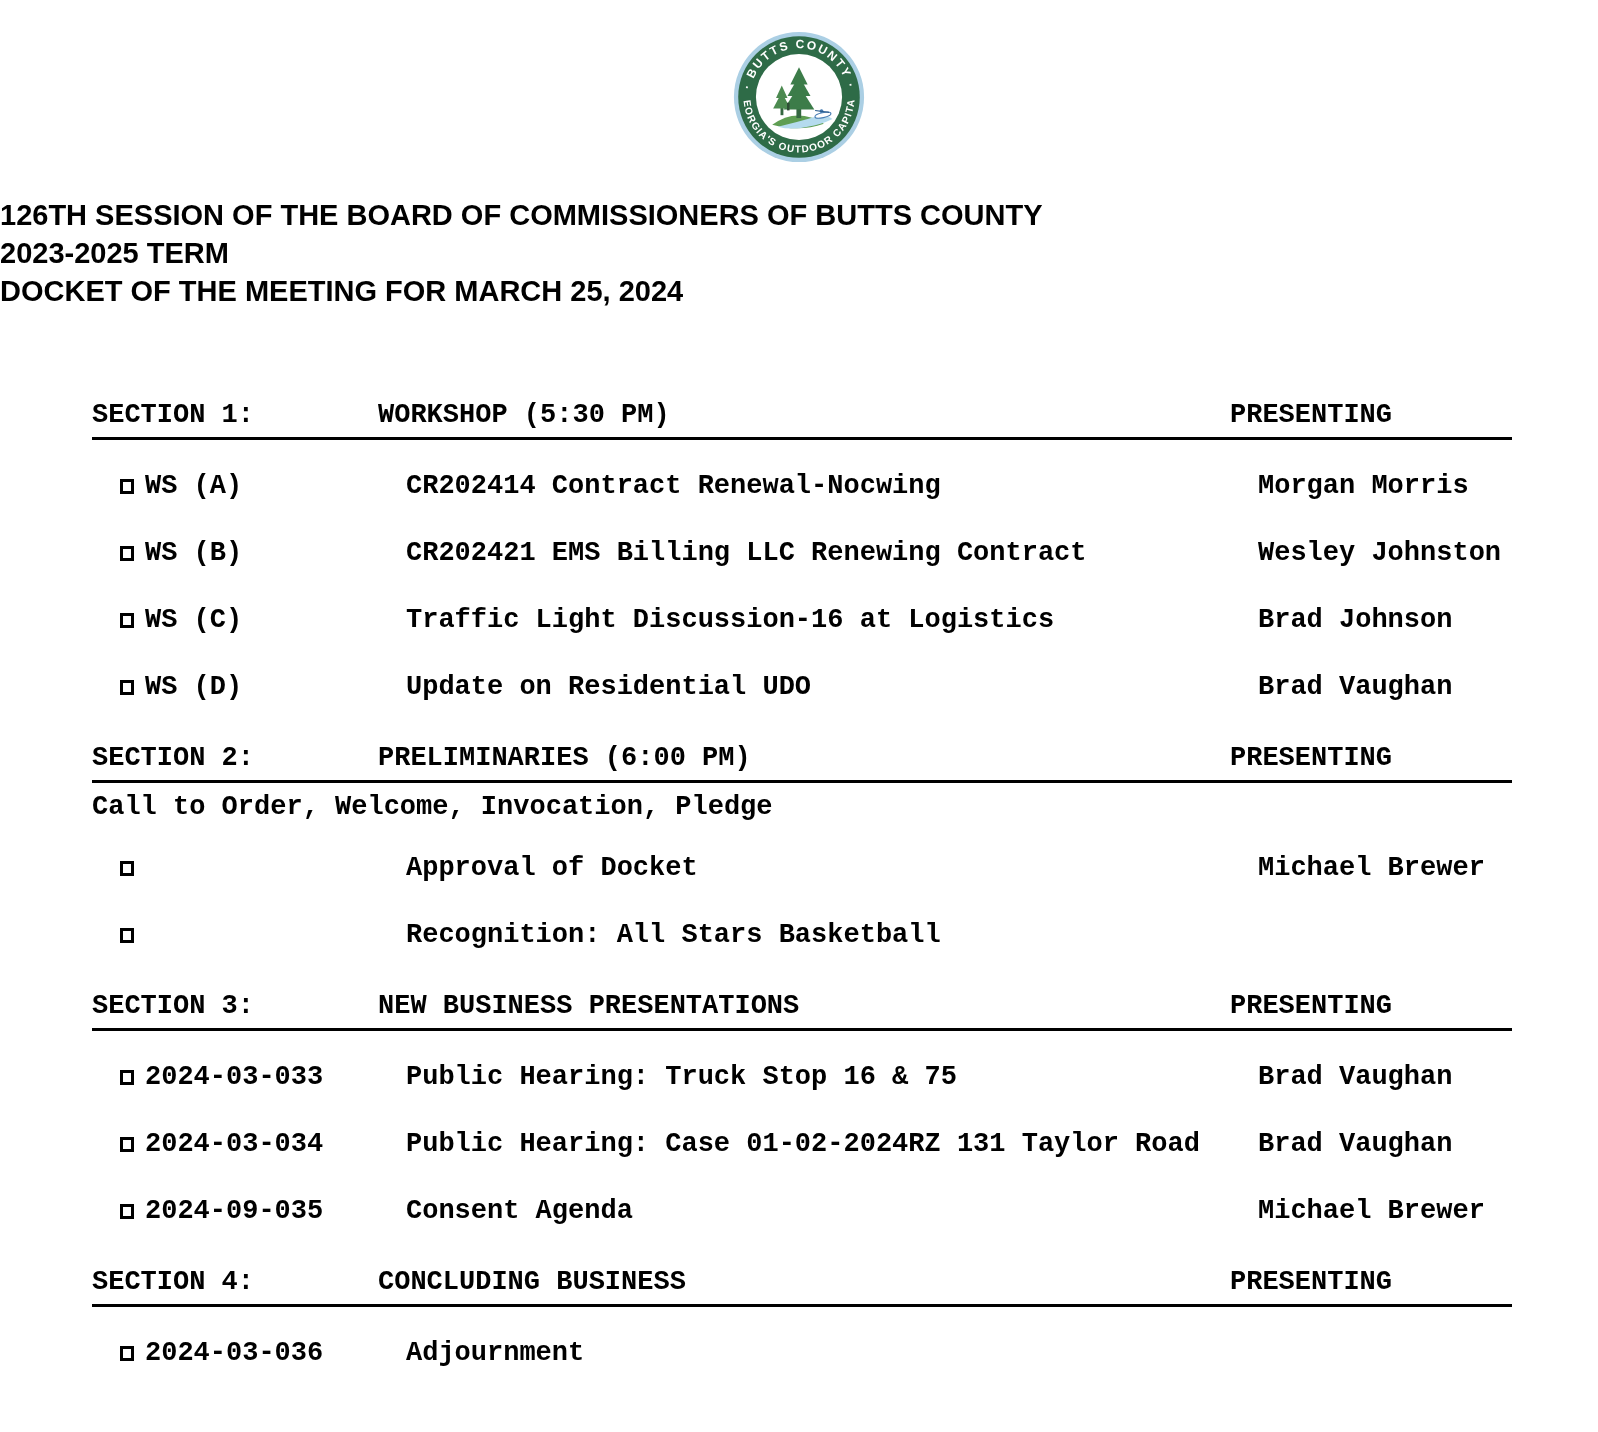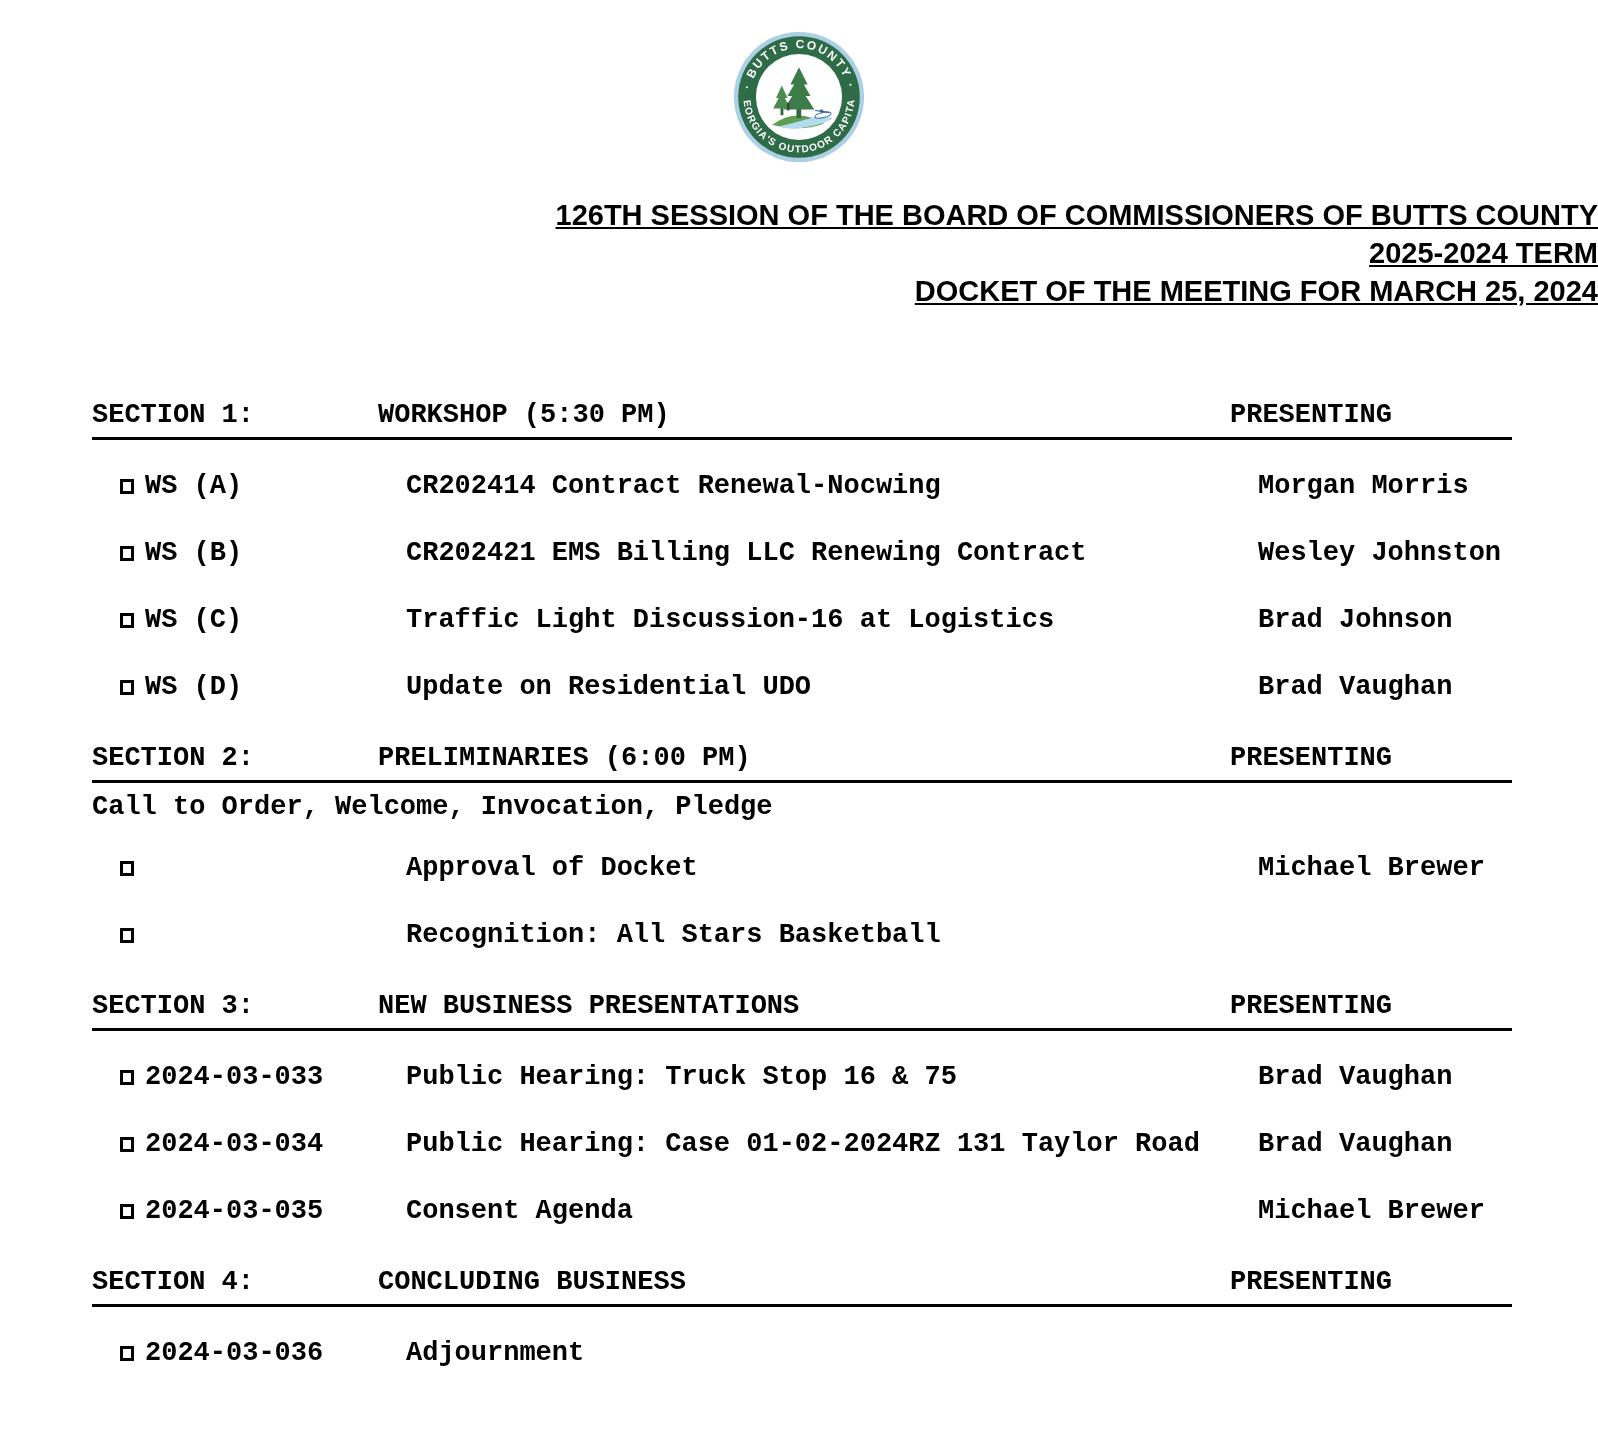--- a/index.html
+++ b/index.html
@@ -16,25 +16,24 @@
     padding-top: 30px;
     overflow: hidden;
   }
   .logo-wrap {
     width: 134px; height: 134px;
     margin: 0 auto;
   }
   .logo-wrap svg { display: block; width: 134px; height: 134px; }
   .title-block {
     margin-top: 32px;
-    text-align: right;
+    text-align: left;
     font-size: 29px;
     font-weight: 700;
     line-height: 38px;
-    text-decoration: underline;
   }
   .content {
     margin-left: 92px;
     margin-right: 86px; 
     font-family: Liberation Mono, monospace;
   }
   .section { margin-top: 41px; }
   .section:first-child { margin-top: 90px; }
   .row {
     display: flex;
@@ -103,21 +102,21 @@
         <textPath href="#arcTop" startOffset="50%" text-anchor="middle">· BUTTS COUNTY ·</textPath>
       </text>
       <text font-size="10.5" font-weight="bold" fill="#ffffff" letter-spacing="1.2" font-family="Liberation Sans, sans-serif">
         <textPath href="#arcBottom" startOffset="50%" text-anchor="middle">GEORGIA'S OUTDOOR CAPITAL</textPath>
       </text>
     </svg>
   </div>
 
   <div class="title-block">
     <div>126TH SESSION OF THE BOARD OF COMMISSIONERS OF BUTTS COUNTY</div>
-    <div>2025-2024 TERM</div>
+    <div>2023-2025 TERM</div>
     <div>DOCKET OF THE MEETING FOR MARCH 25, 2024</div>
   </div>
 
   <div class="content">
   <div class="section">
     <div class="row section-header-row">
       <div class="col1">SECTION 1:</div>
       <div class="col2">WORKSHOP (5:30 PM)</div>
       <div class="col3">PRESENTING</div>
     </div>
@@ -202,21 +201,21 @@
   <div class="row item-row">
     <div class="col1">
       <span class="checkbox"></span><span>2024-03-034</span>
     </div>
     <div class="col2">Public Hearing: Case 01-02-2024RZ 131 Taylor Road</div>
     <div class="col3">Brad Vaughan</div>
   </div>
 
   <div class="row item-row">
     <div class="col1">
-      <span class="checkbox"></span><span>2024-03-035</span>
+      <span class="checkbox"></span><span>2024-09-035</span>
     </div>
     <div class="col2">Consent Agenda</div>
     <div class="col3">Michael Brewer</div>
   </div>
 </div>
   </div>
 
   <div class="section">
     <div class="row section-header-row">
       <div class="col1">SECTION 4:</div>

